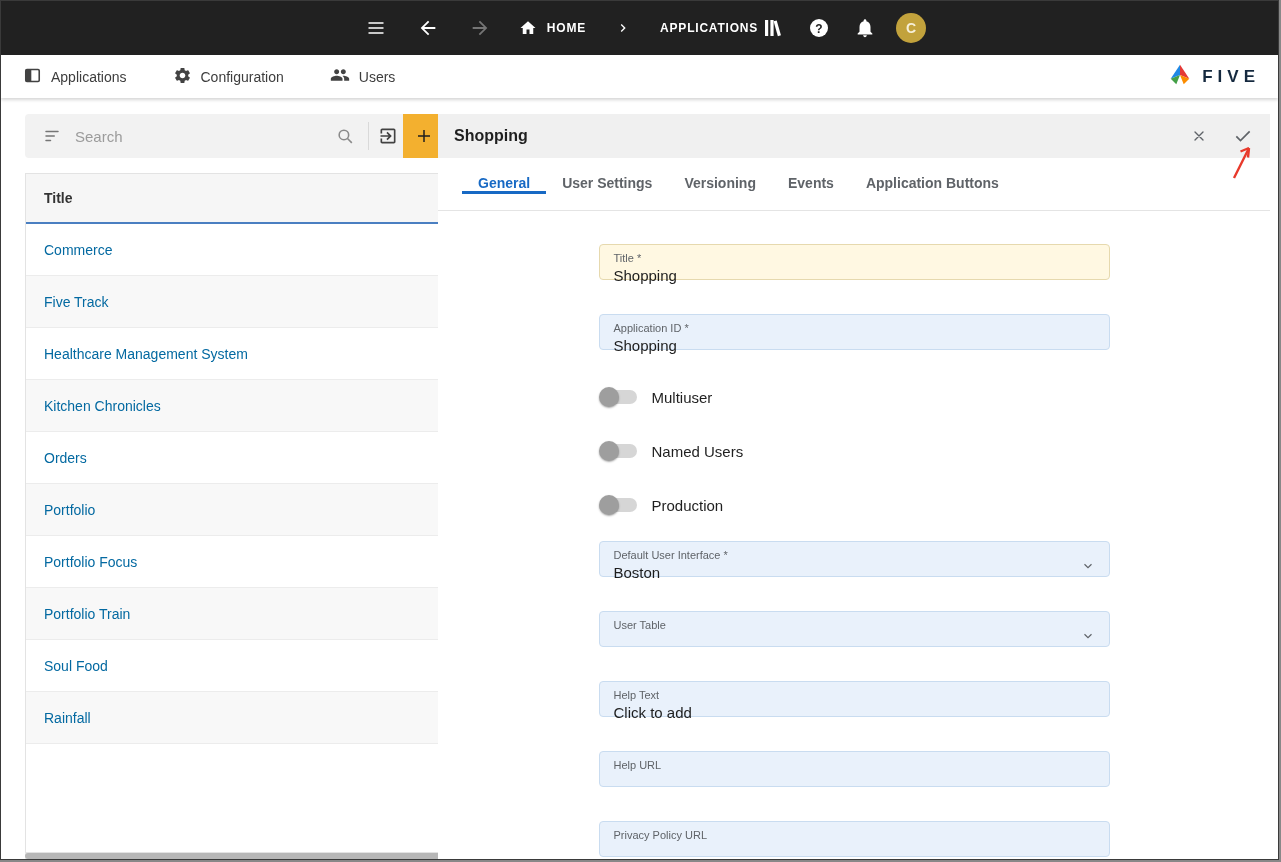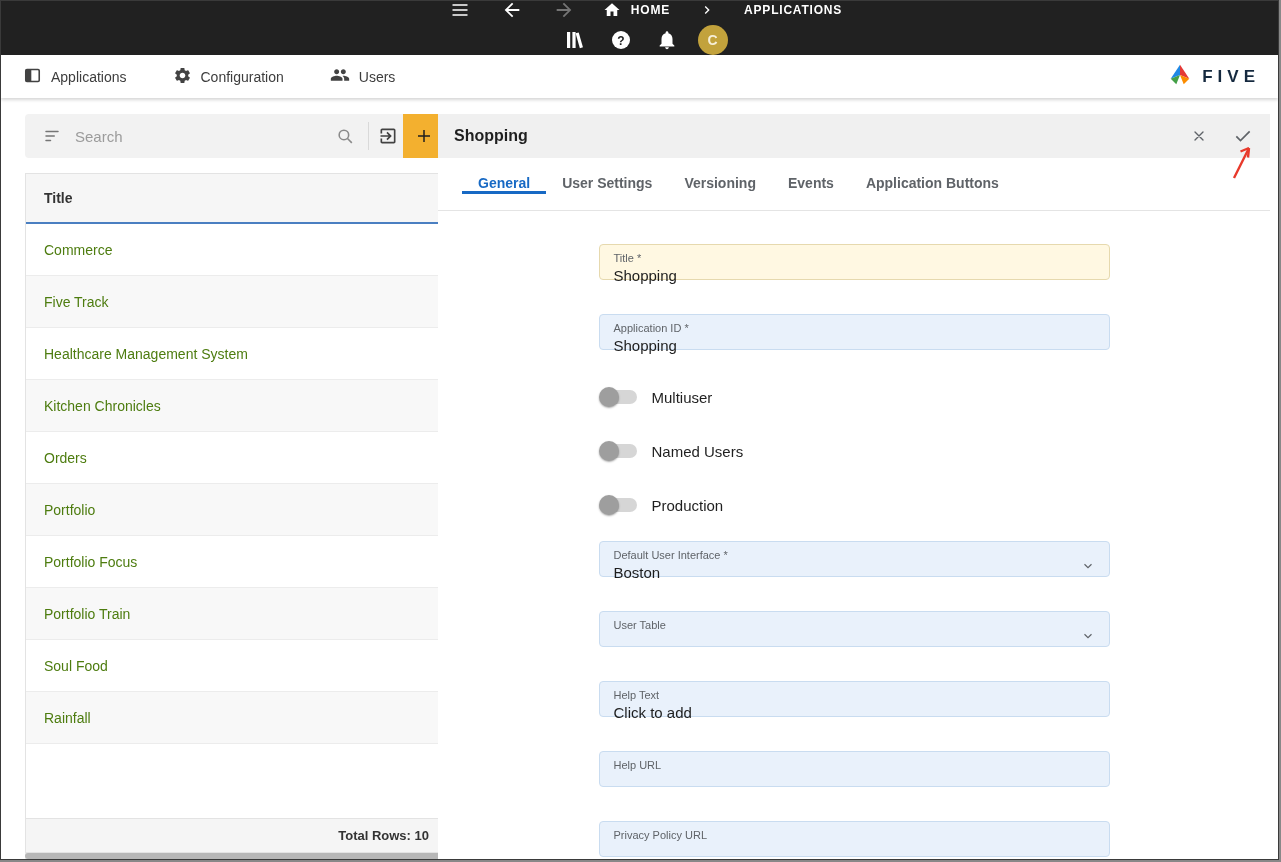--- a/index.html
+++ b/index.html
@@ -1,21 +1,21 @@
 <!DOCTYPE html>
 <html><head>
 <meta charset="utf-8">
 <style>
   * { margin:0; padding:0; box-sizing:border-box; }
   html,body { background:#888; }
   body { font-family:"Liberation Sans","DejaVu Sans",sans-serif; }
   .window { position:relative; width:1279px; height:860px; border:1px solid #3a3a3a; background:#fff; overflow:hidden; }
 
   
-  .topbar { position:absolute; top:0; left:0; right:0; height:54px; background:#212121; display:flex; align-items:center; justify-content:flex-end; padding:0 16px 0 24px; z-index:20;flex-direction:column; }
+  .topbar { position:absolute; top:0; left:0; right:0; height:54px; background:#212121; display:flex; align-items:center; justify-content:center; padding:0 16px 0 24px; z-index:20; }
   .tb-left { display:flex; align-items:center; gap:22px; }
   .tb-group { display:flex; align-items:center; gap:8px; }
   .crumb { color:#fff; font-size:12px; font-weight:700; letter-spacing:.8px; cursor:pointer; }
   .iconbtn { display:flex; align-items:center; justify-content:center; width:30px; height:30px; cursor:pointer; flex:none; }
   .tb-right { display:flex; align-items:center; gap:16px; }
   .avatar { width:30px; height:30px; border-radius:50%; background:#C2A23C; color:#F6EFD8; font-size:14px; font-weight:700; display:flex; align-items:center; justify-content:center; cursor:pointer; }
 
   
   .navbar { position:absolute; top:54px; left:0; right:0; height:43px; background:#fff; display:flex; align-items:center; justify-content:space-between; padding:0 18px 0 22px; box-shadow:0 2px 3px rgba(0,0,0,.16); z-index:15; }
   .nav-tabs { display:flex; align-items:center; gap:46px; }
@@ -30,21 +30,21 @@
   .searchbar { display:flex; align-items:center; height:44px; background:#f2f2f2; border-radius:4px; overflow:hidden; }
   .searchbar .pad { margin-left:12px; }
   .search-input { flex:1; border:none; background:transparent; font-size:15px; color:#333; outline:none; padding:0 8px; min-width:0; }
   .search-input::placeholder { color:#9b9b9b; }
   .vdiv { width:1px; height:28px; background:#d9d9d9; margin:0 4px 0 8px; flex:none; }
   .addbtn { width:41px; height:44px; background:#F3B02F; display:flex; align-items:center; justify-content:center; cursor:pointer; flex:none; border-radius:0 4px 4px 0; }
 
   .list { position:absolute; top:59px; left:0; right:0; bottom:6px; border:1px solid #e3e3e3; display:flex; flex-direction:column; background:#fff; }
   .list-header { height:50px; flex:none; background:#f6f6f6; border-bottom:2px solid #4A7FC1; display:flex; align-items:center; padding-left:18px; font-size:14px; font-weight:700; color:#333; }
   .rows { flex:1; overflow:hidden; }
-  .row { height:52px; display:flex; align-items:center; padding-left:18px; font-size:14px; color:#4d7c0f; border-bottom:1px solid #ececec; background:#fff; cursor:pointer; }
+  .row { height:52px; display:flex; align-items:center; padding-left:18px; font-size:14px; color:#0369a1; border-bottom:1px solid #ececec; background:#fff; cursor:pointer; }
   .row:nth-child(even) { background:#f8f8f8; }
   .list-footer { height:34px; flex:none; background:#f5f5f5; border-top:1px solid #e3e3e3; display:flex; align-items:center; justify-content:flex-end; padding-right:14px; font-size:13px; font-weight:700; color:#333; }
   .hscroll { position:absolute; left:0; right:0; bottom:0; height:6px; background:#ececec; }
   .hscroll .thumb { height:100%; width:100%; background:#b7b7b7; border-radius:3px; }
 
   
   .detail { position:absolute; left:437px; right:8px; top:16px; bottom:0; background:#fff; }
   .detail-header { height:44px; background:#f0f0f0; display:flex; align-items:center; padding:0 10px 0 16px; }
   .detail-title { font-size:16px; font-weight:700; color:#1f1f1f; flex:1; }
   .hicon { width:34px; height:34px; display:flex; align-items:center; justify-content:center; cursor:pointer; }
@@ -231,23 +231,20 @@
           <div class="row">
               <span>Portfolio Train</span>
             </div>
           <div class="row">
               <span>Soul Food</span>
             </div>
           <div class="row">
               <span>Rainfall</span>
             </div>
         </div>
-        <div class="list-footer">
-          <span>Total Rows: 10</span>
-        </div>
       </div>
       <div class="hscroll">
           <div class="thumb"></div>
         </div>
     </div>
 
     <div class="detail">
       <div class="detail-header">
         <span class="detail-title">Shopping</span>
         <span class="hicon">

